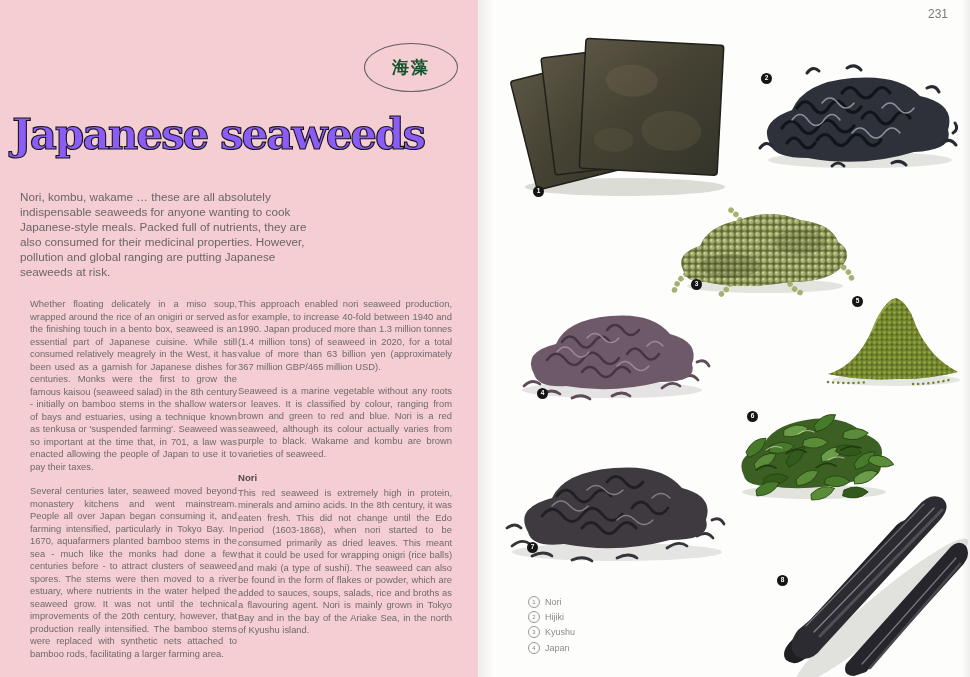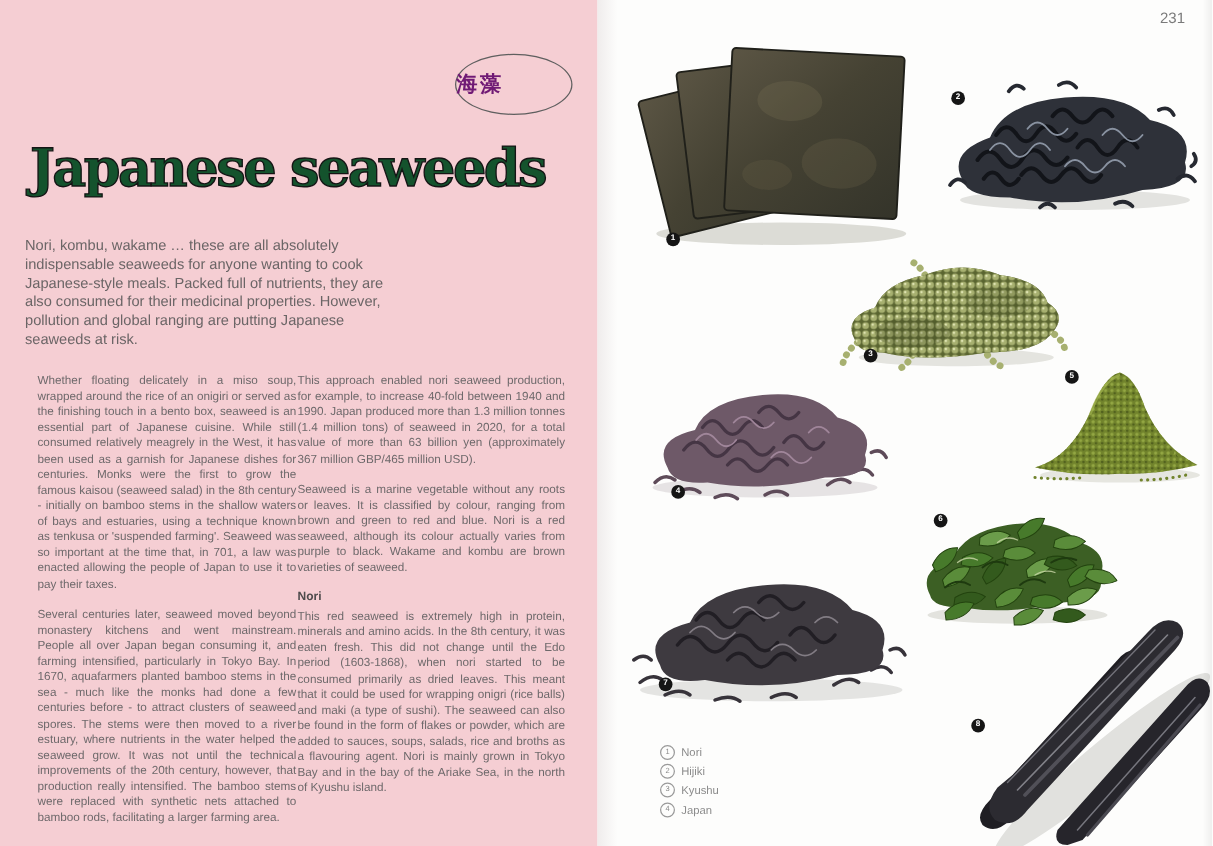--- a/index.html
+++ b/index.html
@@ -21,27 +21,27 @@
     pointer-events:none;
   }
   .right-edge{
     position:absolute;right:0;top:0;width:8px;height:677px;
     background:linear-gradient(to left,rgba(0,0,0,.06),rgba(0,0,0,0));
     pointer-events:none;
   }
   .badge{
     position:absolute;left:364px;top:43px;width:92px;height:47px;
     border:1px solid #5f5f5f;border-radius:50%;
-    display:flex;align-items:center;
-    color:#701a75;font-size:17px;font-weight:600;letter-spacing:2px;
+    display:flex;align-items:center;justify-content:center;
+    color:#14532d;font-size:17px;font-weight:600;letter-spacing:2px;
   }
   .title{
-    position:absolute;left:24px;top:110px;width:440px;
+    position:absolute;left:12px;top:110px;width:440px;
     font-family:"DejaVu Serif",serif;font-weight:bold;
-    font-size:42px;letter-spacing:-2px;color:#14532d;
+    font-size:42px;letter-spacing:-2px;color:#8b5cf6;
     -webkit-text-stroke:1.1px #151515;
     white-space:nowrap;
   }
   .intro{
     position:absolute;left:20px;top:189px;width:288px;
     font-size:11.7px;line-height:1.29;color:#6b6566;
   }
   .col{
     position:absolute;top:298px;
     font-size:9.4px;line-height:1.33;color:#6e696b;text-align:justify;

